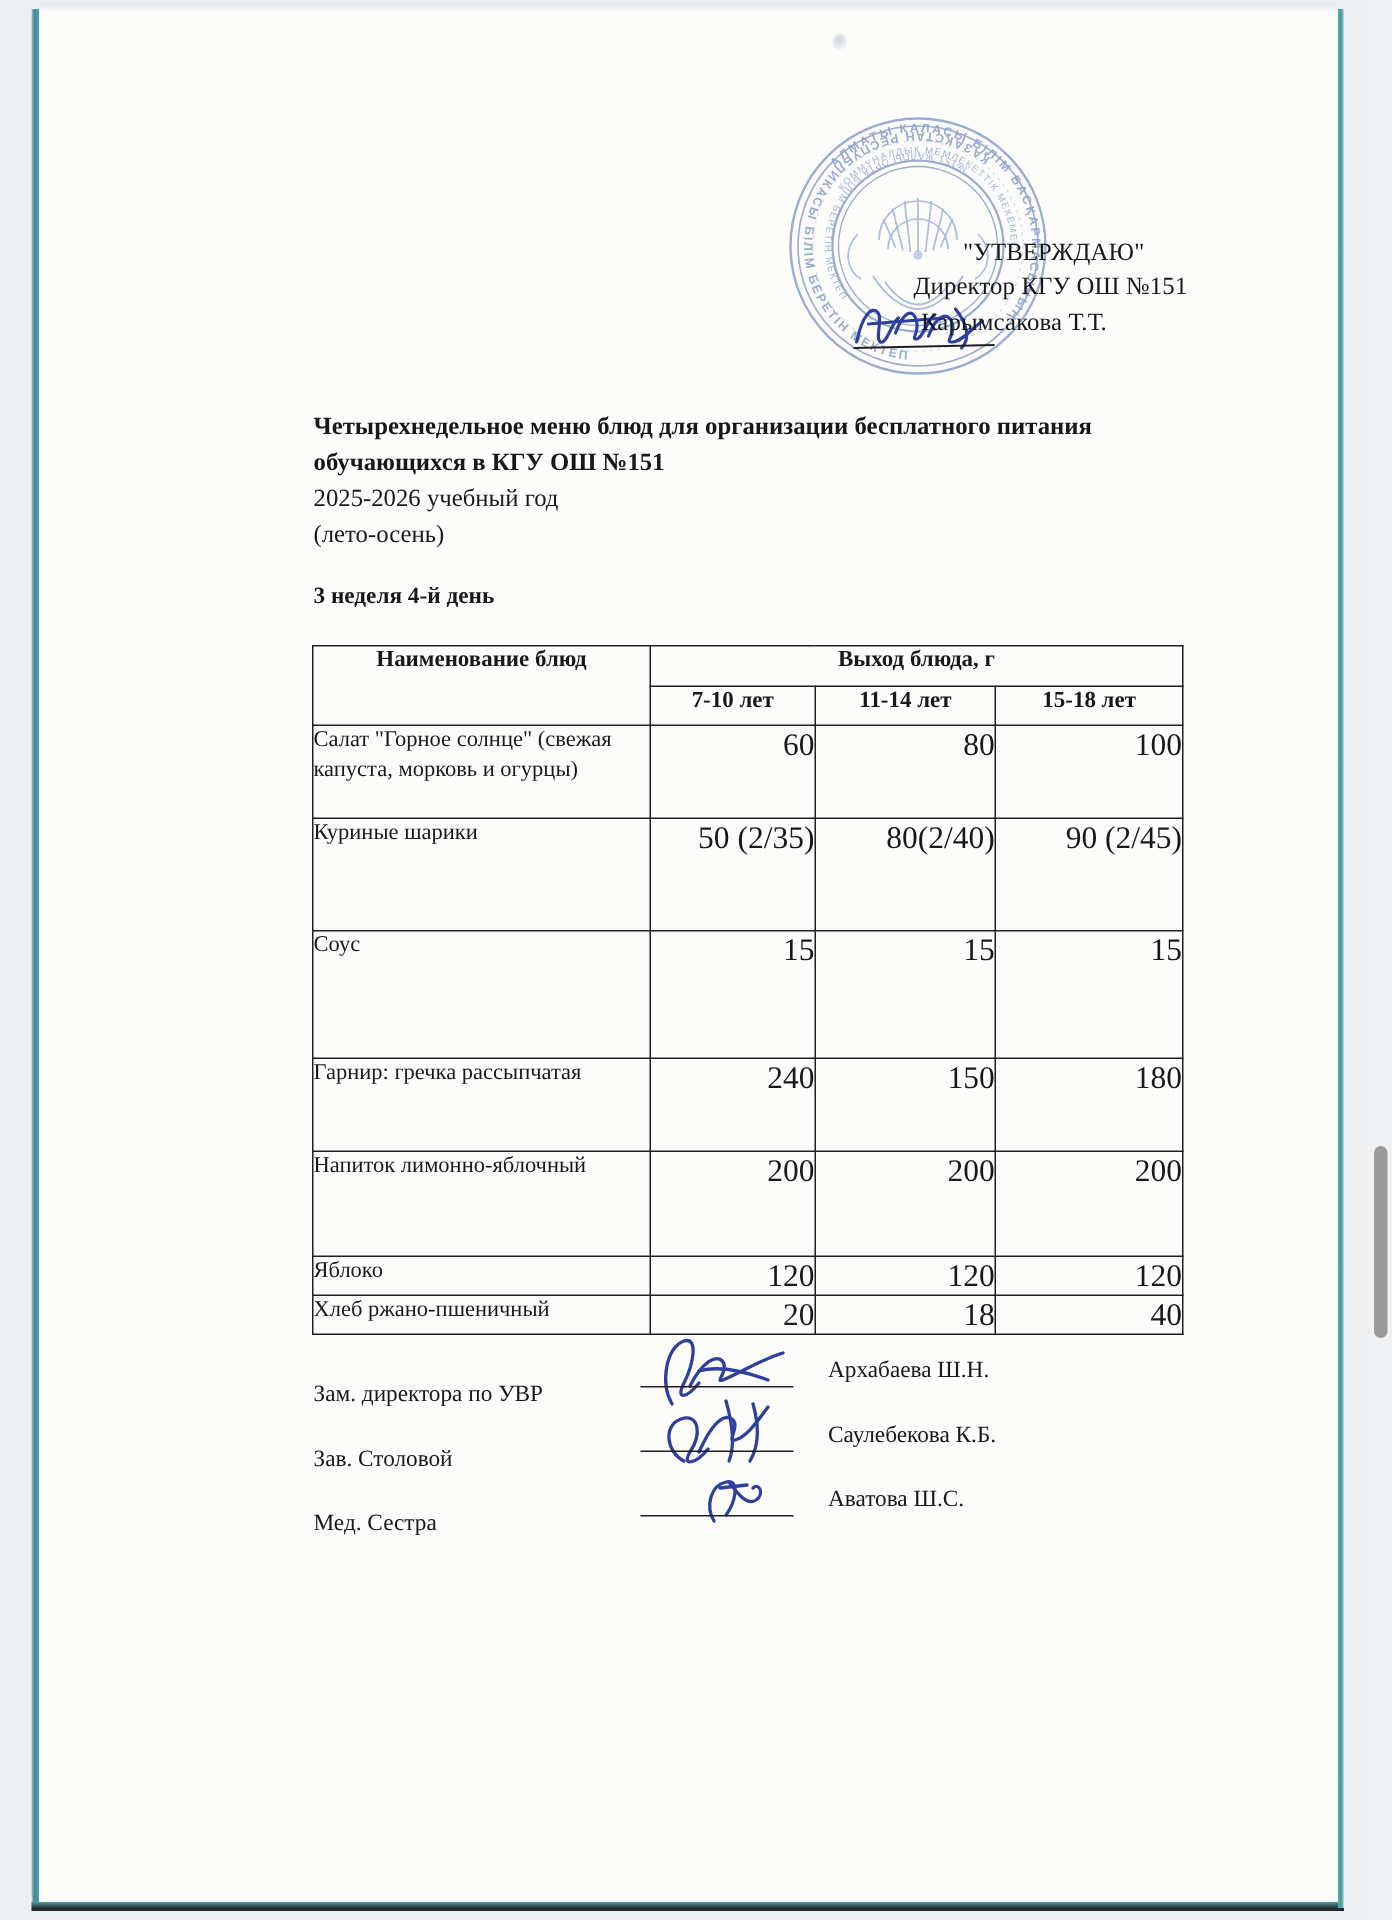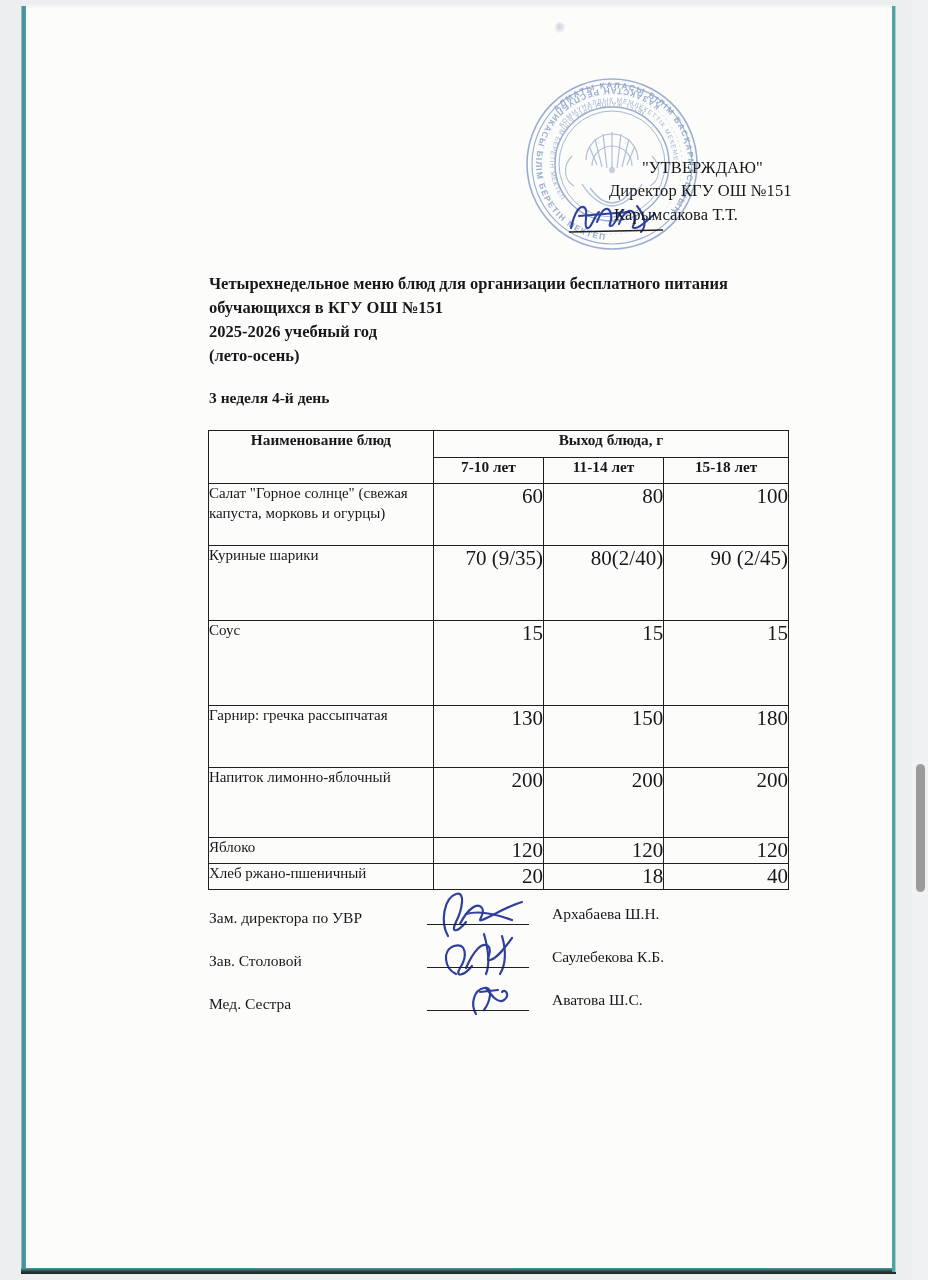--- a/index.html
+++ b/index.html
@@ -121,21 +121,21 @@
     position: absolute;
     left: 183px;
     top: 264px;
     width: 584px;
     text-align: left;
     font-weight: bold;
     font-size: 16.5px;
     line-height: 1.45;
   }
   #doc-title .t-line { white-space: nowrap; }
-  #doc-title .t-sub { font-weight: bold; }
+  #doc-title .t-sub { font-weight: normal; }
 
   
   #week-day-label {
     position: absolute;
     left: 183px;
     top: 381px;
     font-weight: bold;
     font-size: 15.5px;
   }
 
@@ -189,21 +189,21 @@
     width: 560px;
     font-size: 15.5px;
   }
   .sig-row {
     position: relative;
     height: 43px;
   }
   .sig-role {
     position: absolute;
     left: 0;
-    top: 4px;
+    top: 16px;
     white-space: nowrap;
   }
   .sig-line {
     position: absolute;
     left: 218px;
     top: 19px;
     width: 102px;
     border-bottom: 1.3px solid #1d1f21;
   }
   .sig-person {
@@ -349,33 +349,33 @@
         <tbody id="menu-table-body">
 
         <tr style="height: 62px;">
               <td class="dish-cell col-name">Салат  "Горное солнце" (свежая капуста, морковь и огурцы)</td>
               <td class="qty-cell col-age">60</td>
               <td class="qty-cell col-age2">80</td>
               <td class="qty-cell col-age3">100</td>
             </tr>
             <tr style="height: 75px;">
               <td class="dish-cell col-name">Куриные шарики</td>
-              <td class="qty-cell col-age">70 (9/35)</td>
+              <td class="qty-cell col-age">50 (2/35)</td>
               <td class="qty-cell col-age2">80(2/40)</td>
               <td class="qty-cell col-age3">90 (2/45)</td>
             </tr>
             <tr style="height: 85px;">
               <td class="dish-cell col-name">Соус</td>
               <td class="qty-cell col-age">15</td>
               <td class="qty-cell col-age2">15</td>
               <td class="qty-cell col-age3">15</td>
             </tr>
             <tr style="height: 62px; margin-left: 45px;">
               <td class="dish-cell col-name">Гарнир: гречка рассыпчатая</td>
-              <td class="qty-cell col-age">130</td>
+              <td class="qty-cell col-age">240</td>
               <td class="qty-cell col-age2">150</td>
               <td class="qty-cell col-age3">180</td>
             </tr>
             <tr style="height: 70px;">
               <td class="dish-cell col-name">Напиток лимонно-яблочный</td>
               <td class="qty-cell col-age">200</td>
               <td class="qty-cell col-age2">200</td>
               <td class="qty-cell col-age3">200</td>
             </tr>
             <tr style="height: 22px;">

